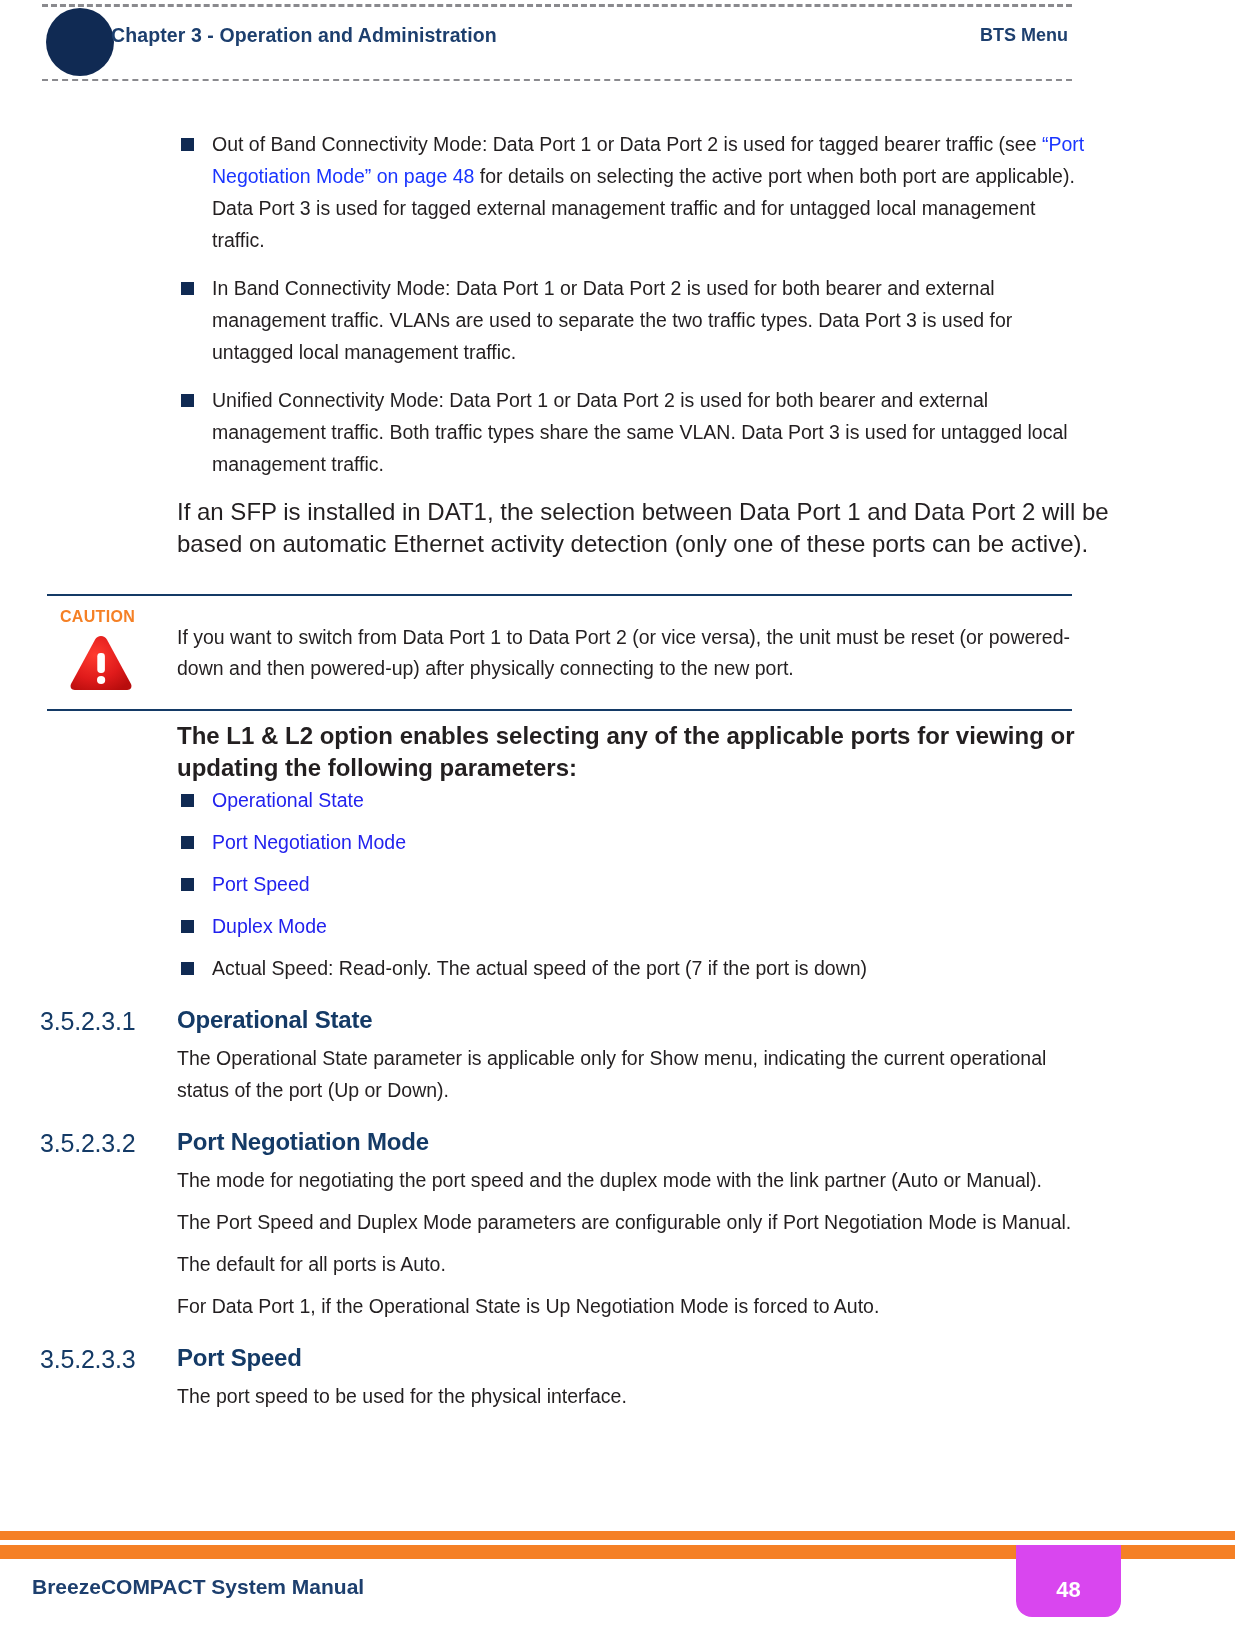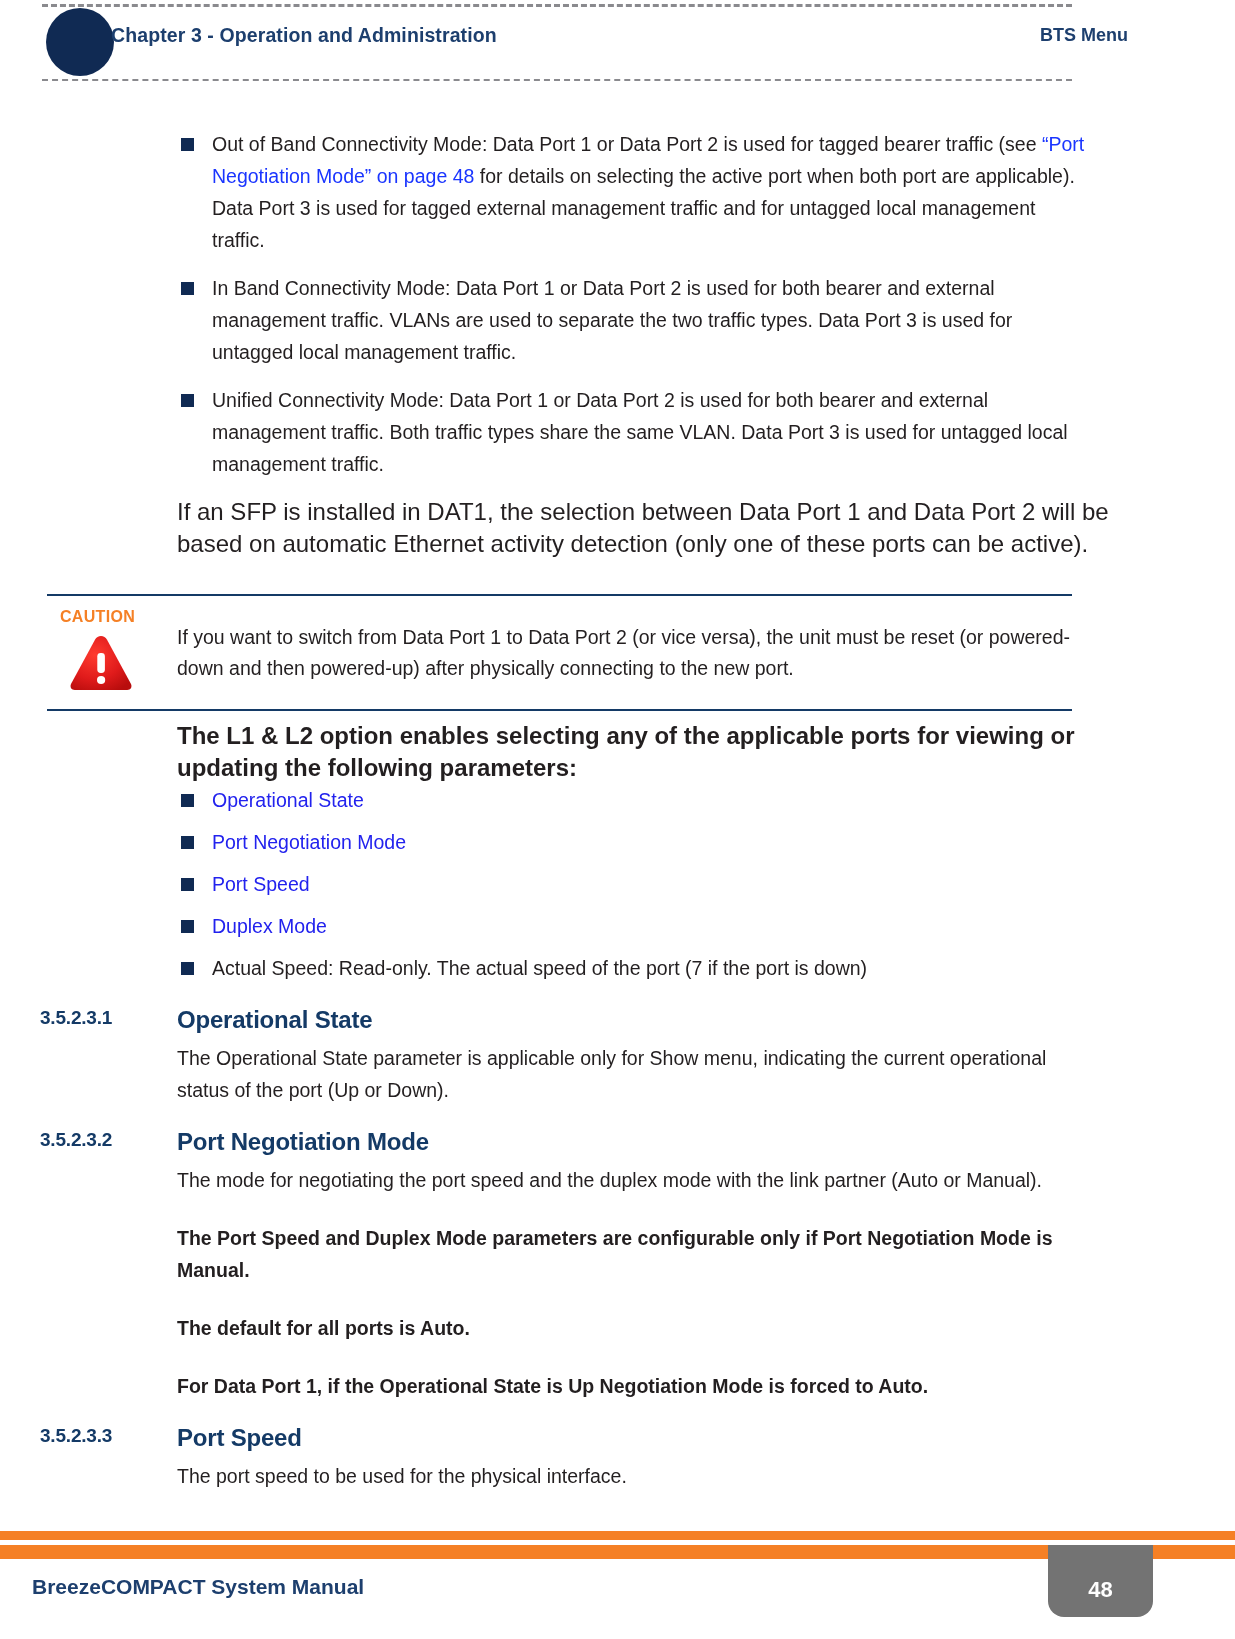--- a/index.html
+++ b/index.html
@@ -54,21 +54,21 @@
     left: 111px;
     top: 24px;
     font-size: 19.5px;
     font-weight: bold;
     color: #1d3f6e;
     letter-spacing: 0.1px;
     white-space: nowrap;
   }
   .header-section {
     position: absolute;
-    left: 1040px;
+    left: 980px;
     top: 25px;
     font-size: 18px;
     font-weight: bold;
     color: #1d3f6e;
     white-space: nowrap;
   }
 
   
   .content {
     position: absolute;
@@ -153,40 +153,40 @@
   .sec-heading {
     position: relative;
     margin: 22px 0 0 0;
     padding-left: 177px;
     height: 36px;
   }
   .sec-number {
     position: absolute;
     left: 40px;
     top: 1px;
-    font-size: 19px;
-    font-weight: bold;
+    font-size: 25px;
+    font-weight: normal;
     color: #143a66;
     letter-spacing: -0.2px;
   }
   .sec-title {
     font-size: 24px;
     font-weight: bold;
     color: #143a66;
     letter-spacing: -0.2px;
   }
 
   .para-block {
     padding-left: 177px;
     padding-right: 145px;
     font-size: 19.5px;
     line-height: 32px;
     color: #231f20;
   }
-  .para-block + .para-block { margin-top: 26px; font-weight: bold; }
+  .para-block + .para-block { margin-top: 10px; }
 
   
   .page-footer {
     position: absolute;
     left: 0;
     bottom: 0;
     width: 1235px;
     height: 120px;
   }
   .footer-bar-top {
@@ -209,25 +209,25 @@
     position: absolute;
     left: 32px;
     top: 56px;
     font-size: 21px;
     font-weight: bold;
     color: #1d3f6e;
     white-space: nowrap;
   }
   .footer-page-tab {
     position: absolute;
-    left: 1048px;
+    left: 1016px;
     top: 26px;
     width: 105px;
     height: 72px;
-    background: #737373;
+    background: #d946ef;
     border-bottom-left-radius: 16px;
     border-bottom-right-radius: 16px;
   }
   .footer-page-num {
     position: absolute;
     left: 0;
     top: 32px;
     width: 105px;
     text-align: center;
     font-size: 22px;

